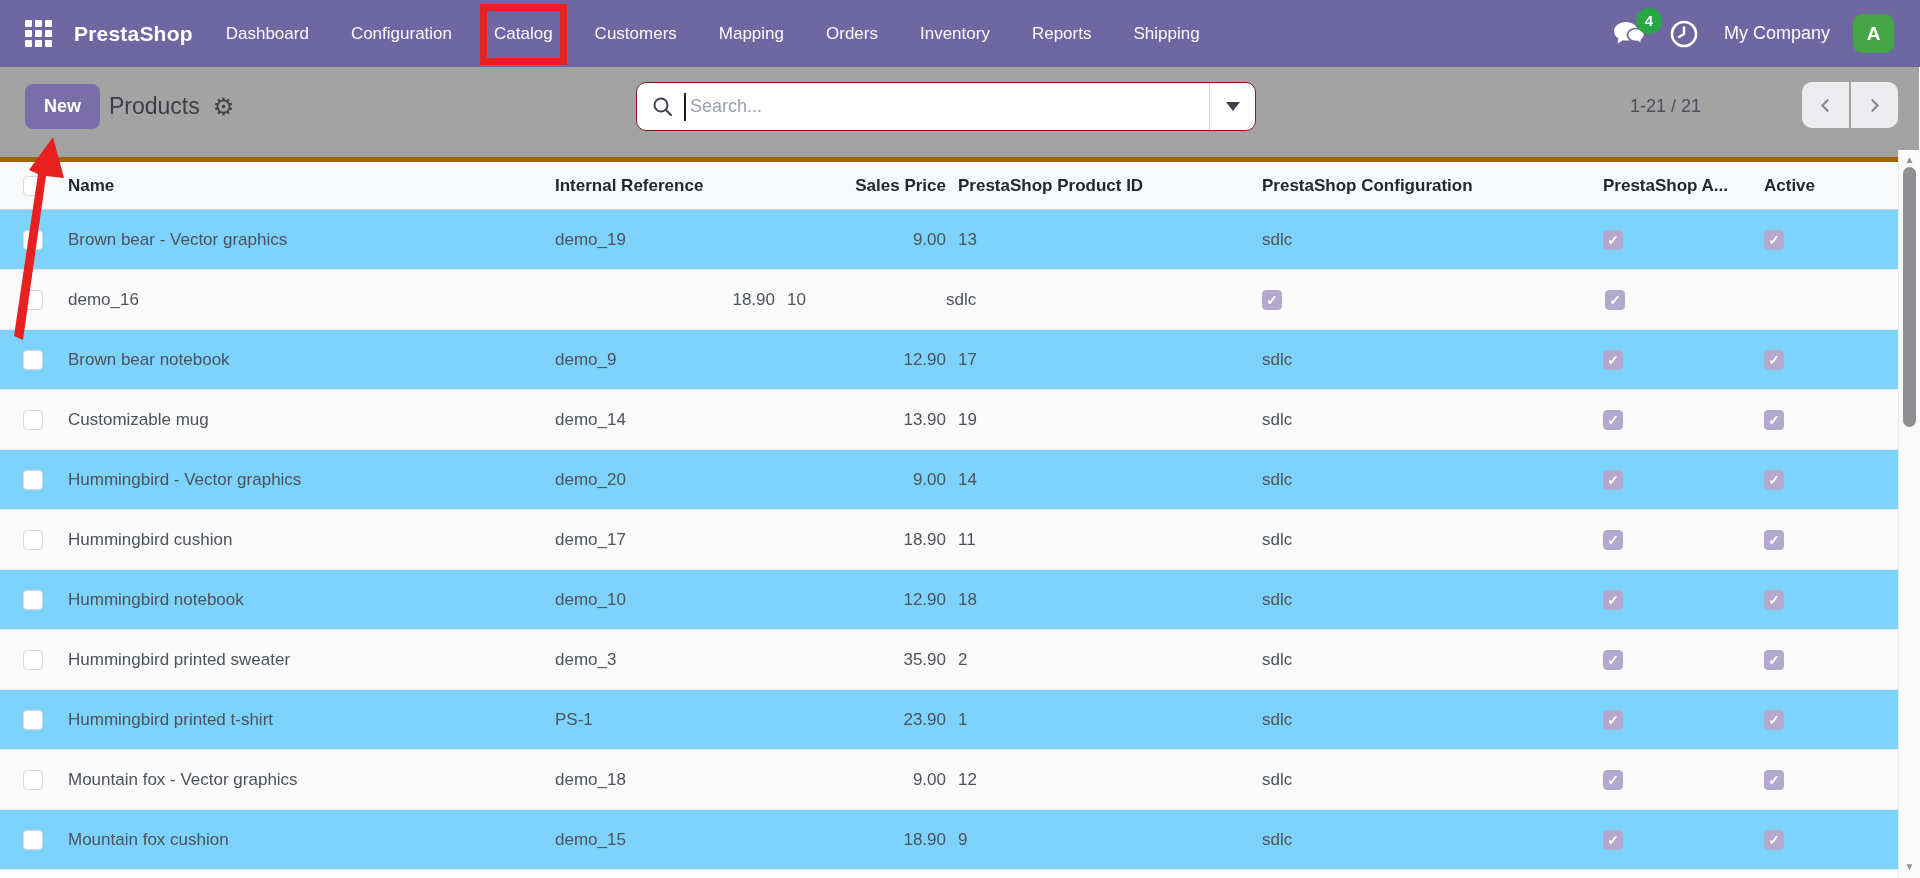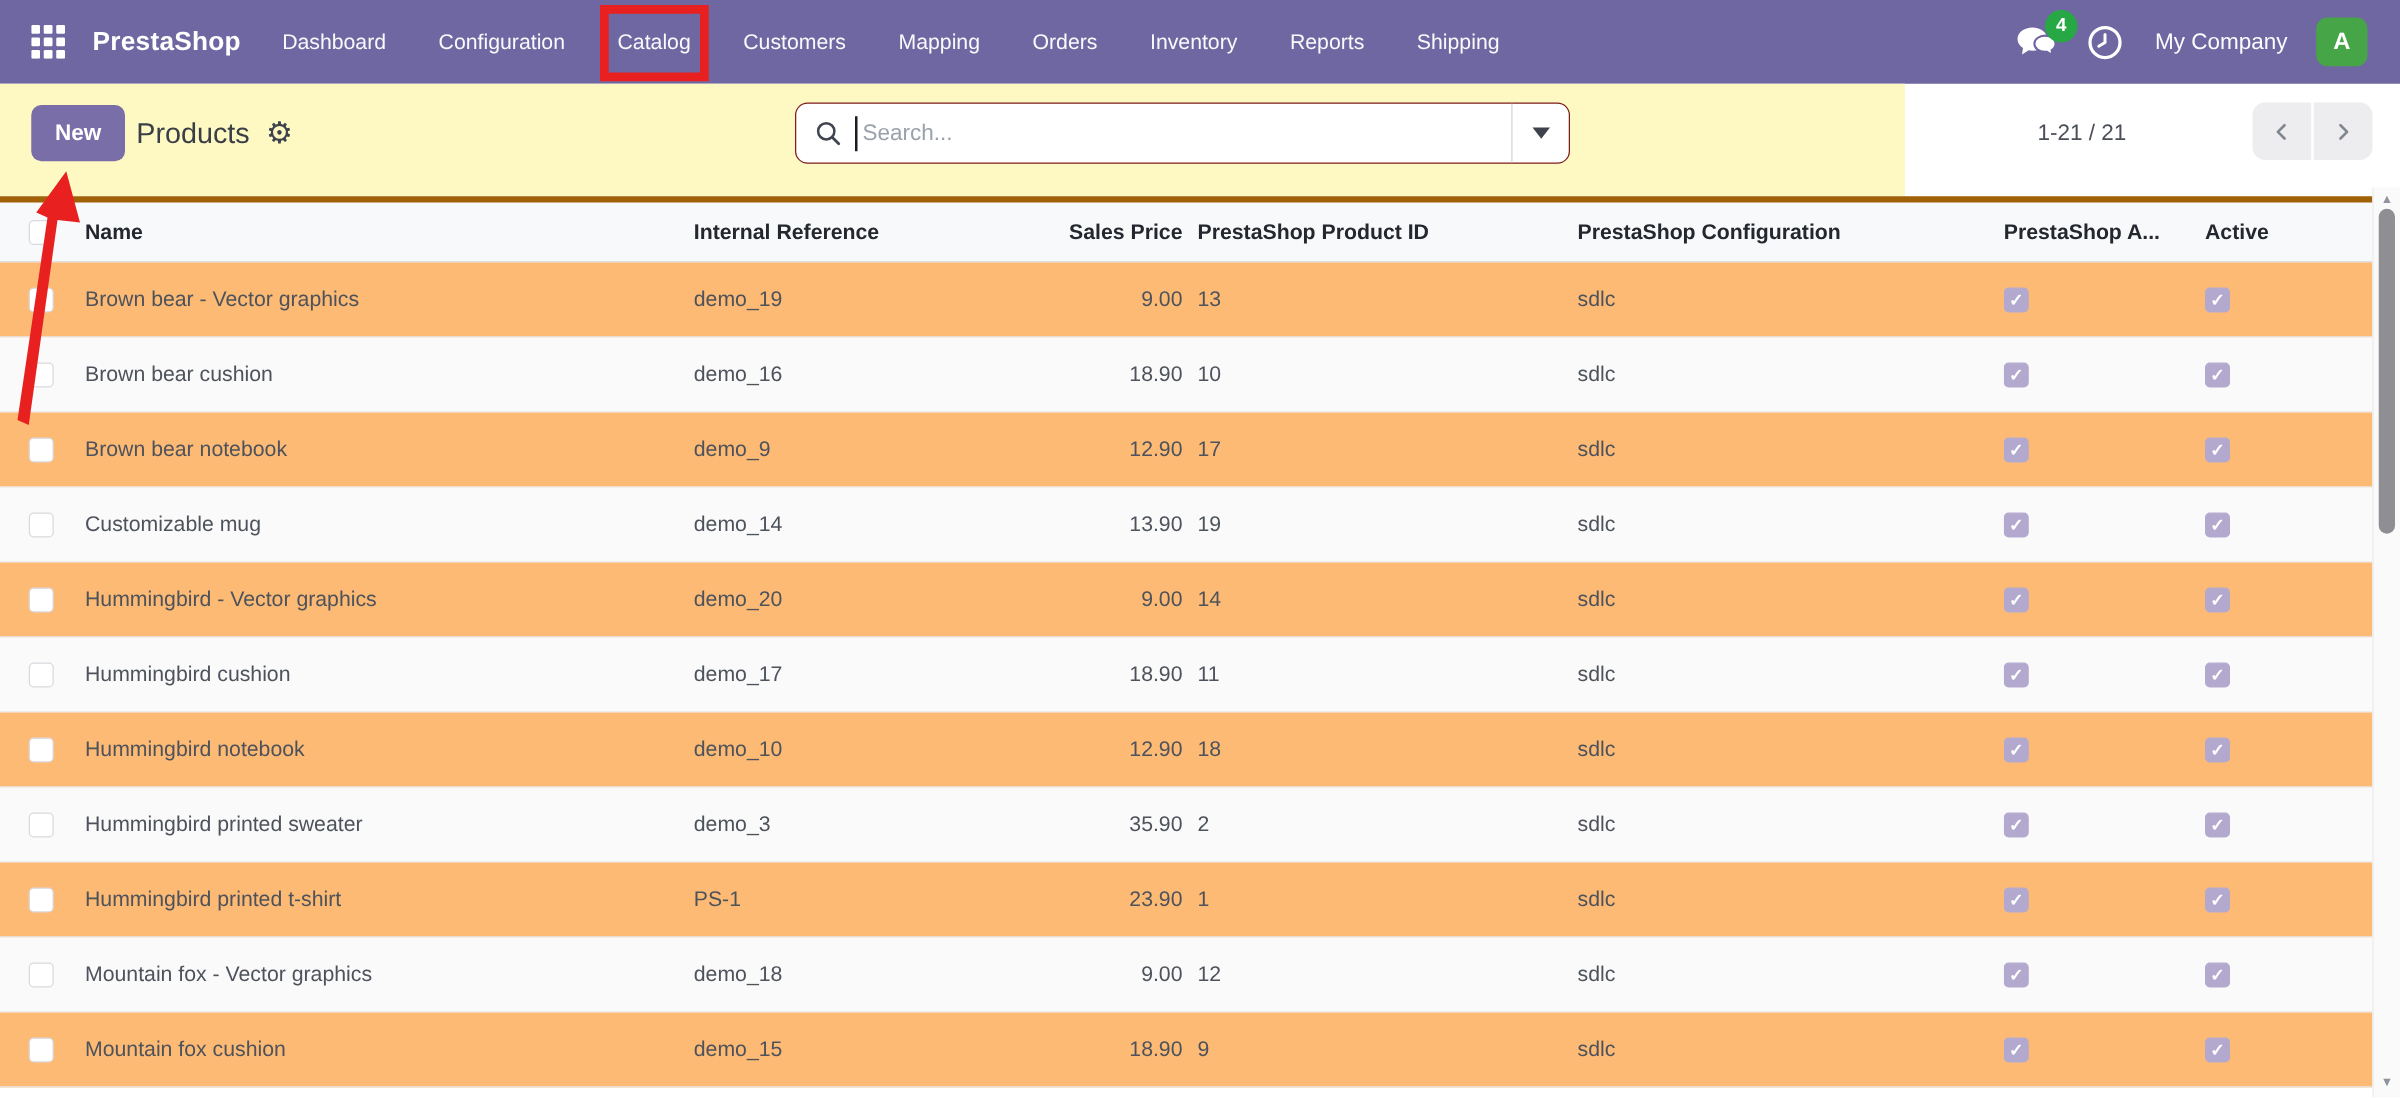--- a/index.html
+++ b/index.html
@@ -28,21 +28,21 @@
   .chat-wrap{position:relative;cursor:pointer;display:flex;align-items:center}
   .badge{position:absolute;top:-11px;right:-16px;width:26px;height:26px;border-radius:50%;
          background:var(--badge-bg);color:#fff;font-size:15px;font-weight:700;
          display:flex;align-items:center;justify-content:center}
   .icon-btn{cursor:pointer;display:flex;align-items:center}
   .company{font-size:18px;color:#fbfbfd;cursor:pointer;margin-left:2px}
   .avatar{width:41px;height:39px;border-radius:9px;background:var(--avatar-bg);color:#fff;
           font-size:19px;font-weight:700;display:flex;align-items:center;justify-content:center;cursor:pointer}
 
   
-  .controlbar{position:absolute;top:67px;left:0;width:1524px;height:90px;background:#fef9c3}
+  .controlbar{position:absolute;top:67px;left:0;width:1919px;height:90px;background:#a3a3a3}
   .cb-left{position:absolute;left:25px;top:15px;height:49px;display:flex;align-items:center}
   .btn-new{width:75px;height:45px;background:var(--btn-bg);color:#fff;border:none;border-radius:8px;
            font-family:inherit;font-size:18px;font-weight:600;cursor:pointer}
   .title{margin-left:9px;font-size:23px;font-weight:400;color:#3a3f47}
   .gear{margin-left:13px;font-size:24px;line-height:1;color:#3d424c;cursor:pointer}
 
   .search{position:absolute;left:636px;top:15px;width:620px;height:49px;border:1px solid #7f1d1d;
           border-radius:10px;background:#fff;display:flex;align-items:center}
   .search-mag{margin-left:14px;display:flex;align-items:center}
   .caret{width:2px;height:28px;background:#1b1d22;margin-left:9px;flex:0 0 auto}
@@ -59,21 +59,21 @@
   .pager-buttons{position:absolute;left:1802px;top:15px;display:flex;gap:2px}
   .pager-buttons button{width:47px;height:46px;border:none;background:#ededef;cursor:pointer;
                         display:flex;align-items:center;justify-content:center}
   .pager-buttons button:first-child{border-radius:10px 0 0 10px}
   .pager-buttons button:last-child{border-radius:0 10px 10px 0}
 
   
   .table{position:absolute;top:157px;left:0;width:1898px}
   .thead,.row{display:grid;grid-template-columns:68px 487px 220px 171px 316px 341px 159px 1fr}
   .thead{height:53px;background:#f8f9fa;border-top:5px solid #a16207;border-bottom:1px solid #d4d6d9}
-  .row{height:60px;border-bottom:1px solid #e8e9eb;background:#fdba74}
+  .row{height:60px;border-bottom:1px solid #e8e9eb;background:#7dd3fc}
   .row:nth-child(even){background:#fafafa}
   .cell{display:flex;align-items:center;font-size:17px;overflow:hidden;white-space:nowrap}
   .thead .cell{font-weight:600;color:#24272e;font-size:17px}
   .c-select{padding-left:23px}
   .c-price{justify-content:flex-end}
   .c-pid{padding-left:12px}
   .c-act{padding-left:2px}
   .cb{width:20px;height:20px;border:1px solid #d8d9de;border-radius:4px;background:#fff;cursor:pointer;flex:0 0 auto}
   .cb.checked{background:var(--cb-checked);border-color:var(--cb-checked);color:#fff;display:flex;
               align-items:center;justify-content:center;font-size:14px;font-weight:700}
@@ -206,21 +206,20 @@
           <span class="cb checked">✓</span>
         </div>
         <div class="cell c-act">
           <span class="cb checked">✓</span>
         </div>
       </div>
       <div class="row">
         <div class="cell c-select">
           <span class="cb"></span>
         </div>
-        <div class="cell c-name">Brown bear cushion</div>
         <div class="cell c-ref">demo_16</div>
         <div class="cell c-price">18.90</div>
         <div class="cell c-pid">10</div>
         <div class="cell c-conf">sdlc</div>
         <div class="cell c-psact">
           <span class="cb checked">✓</span>
         </div>
         <div class="cell c-act">
           <span class="cb checked">✓</span>
         </div>

